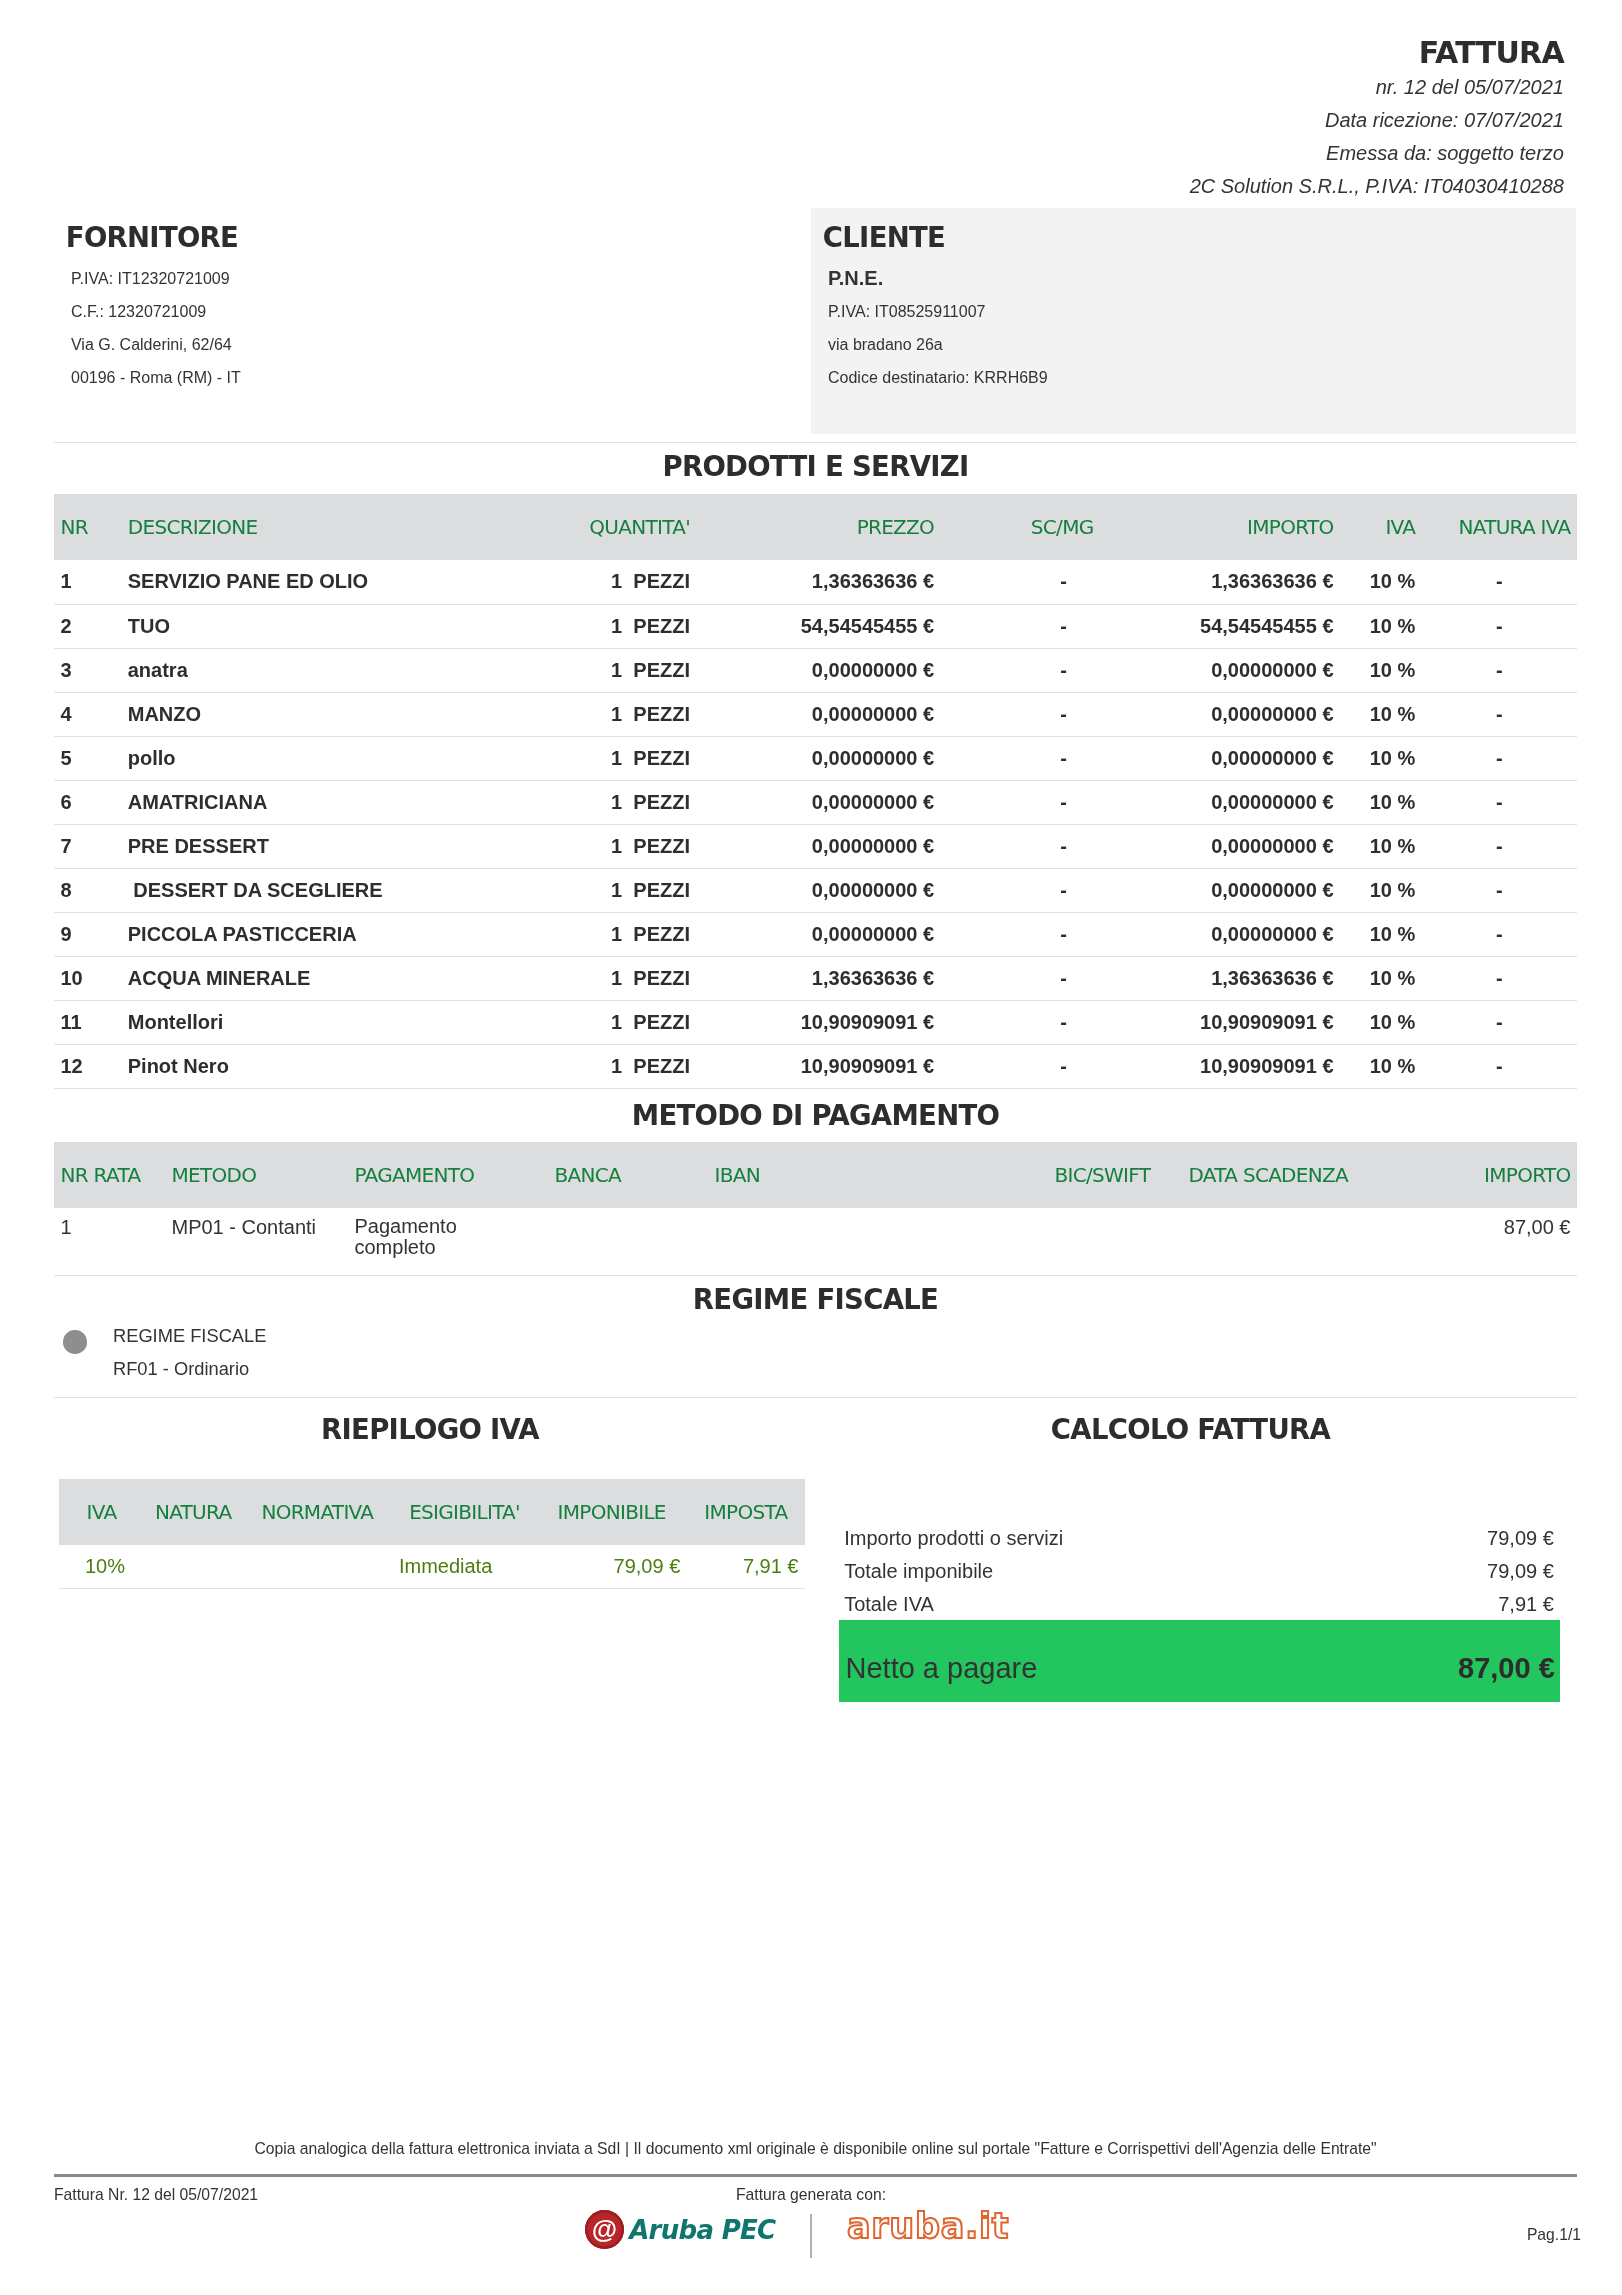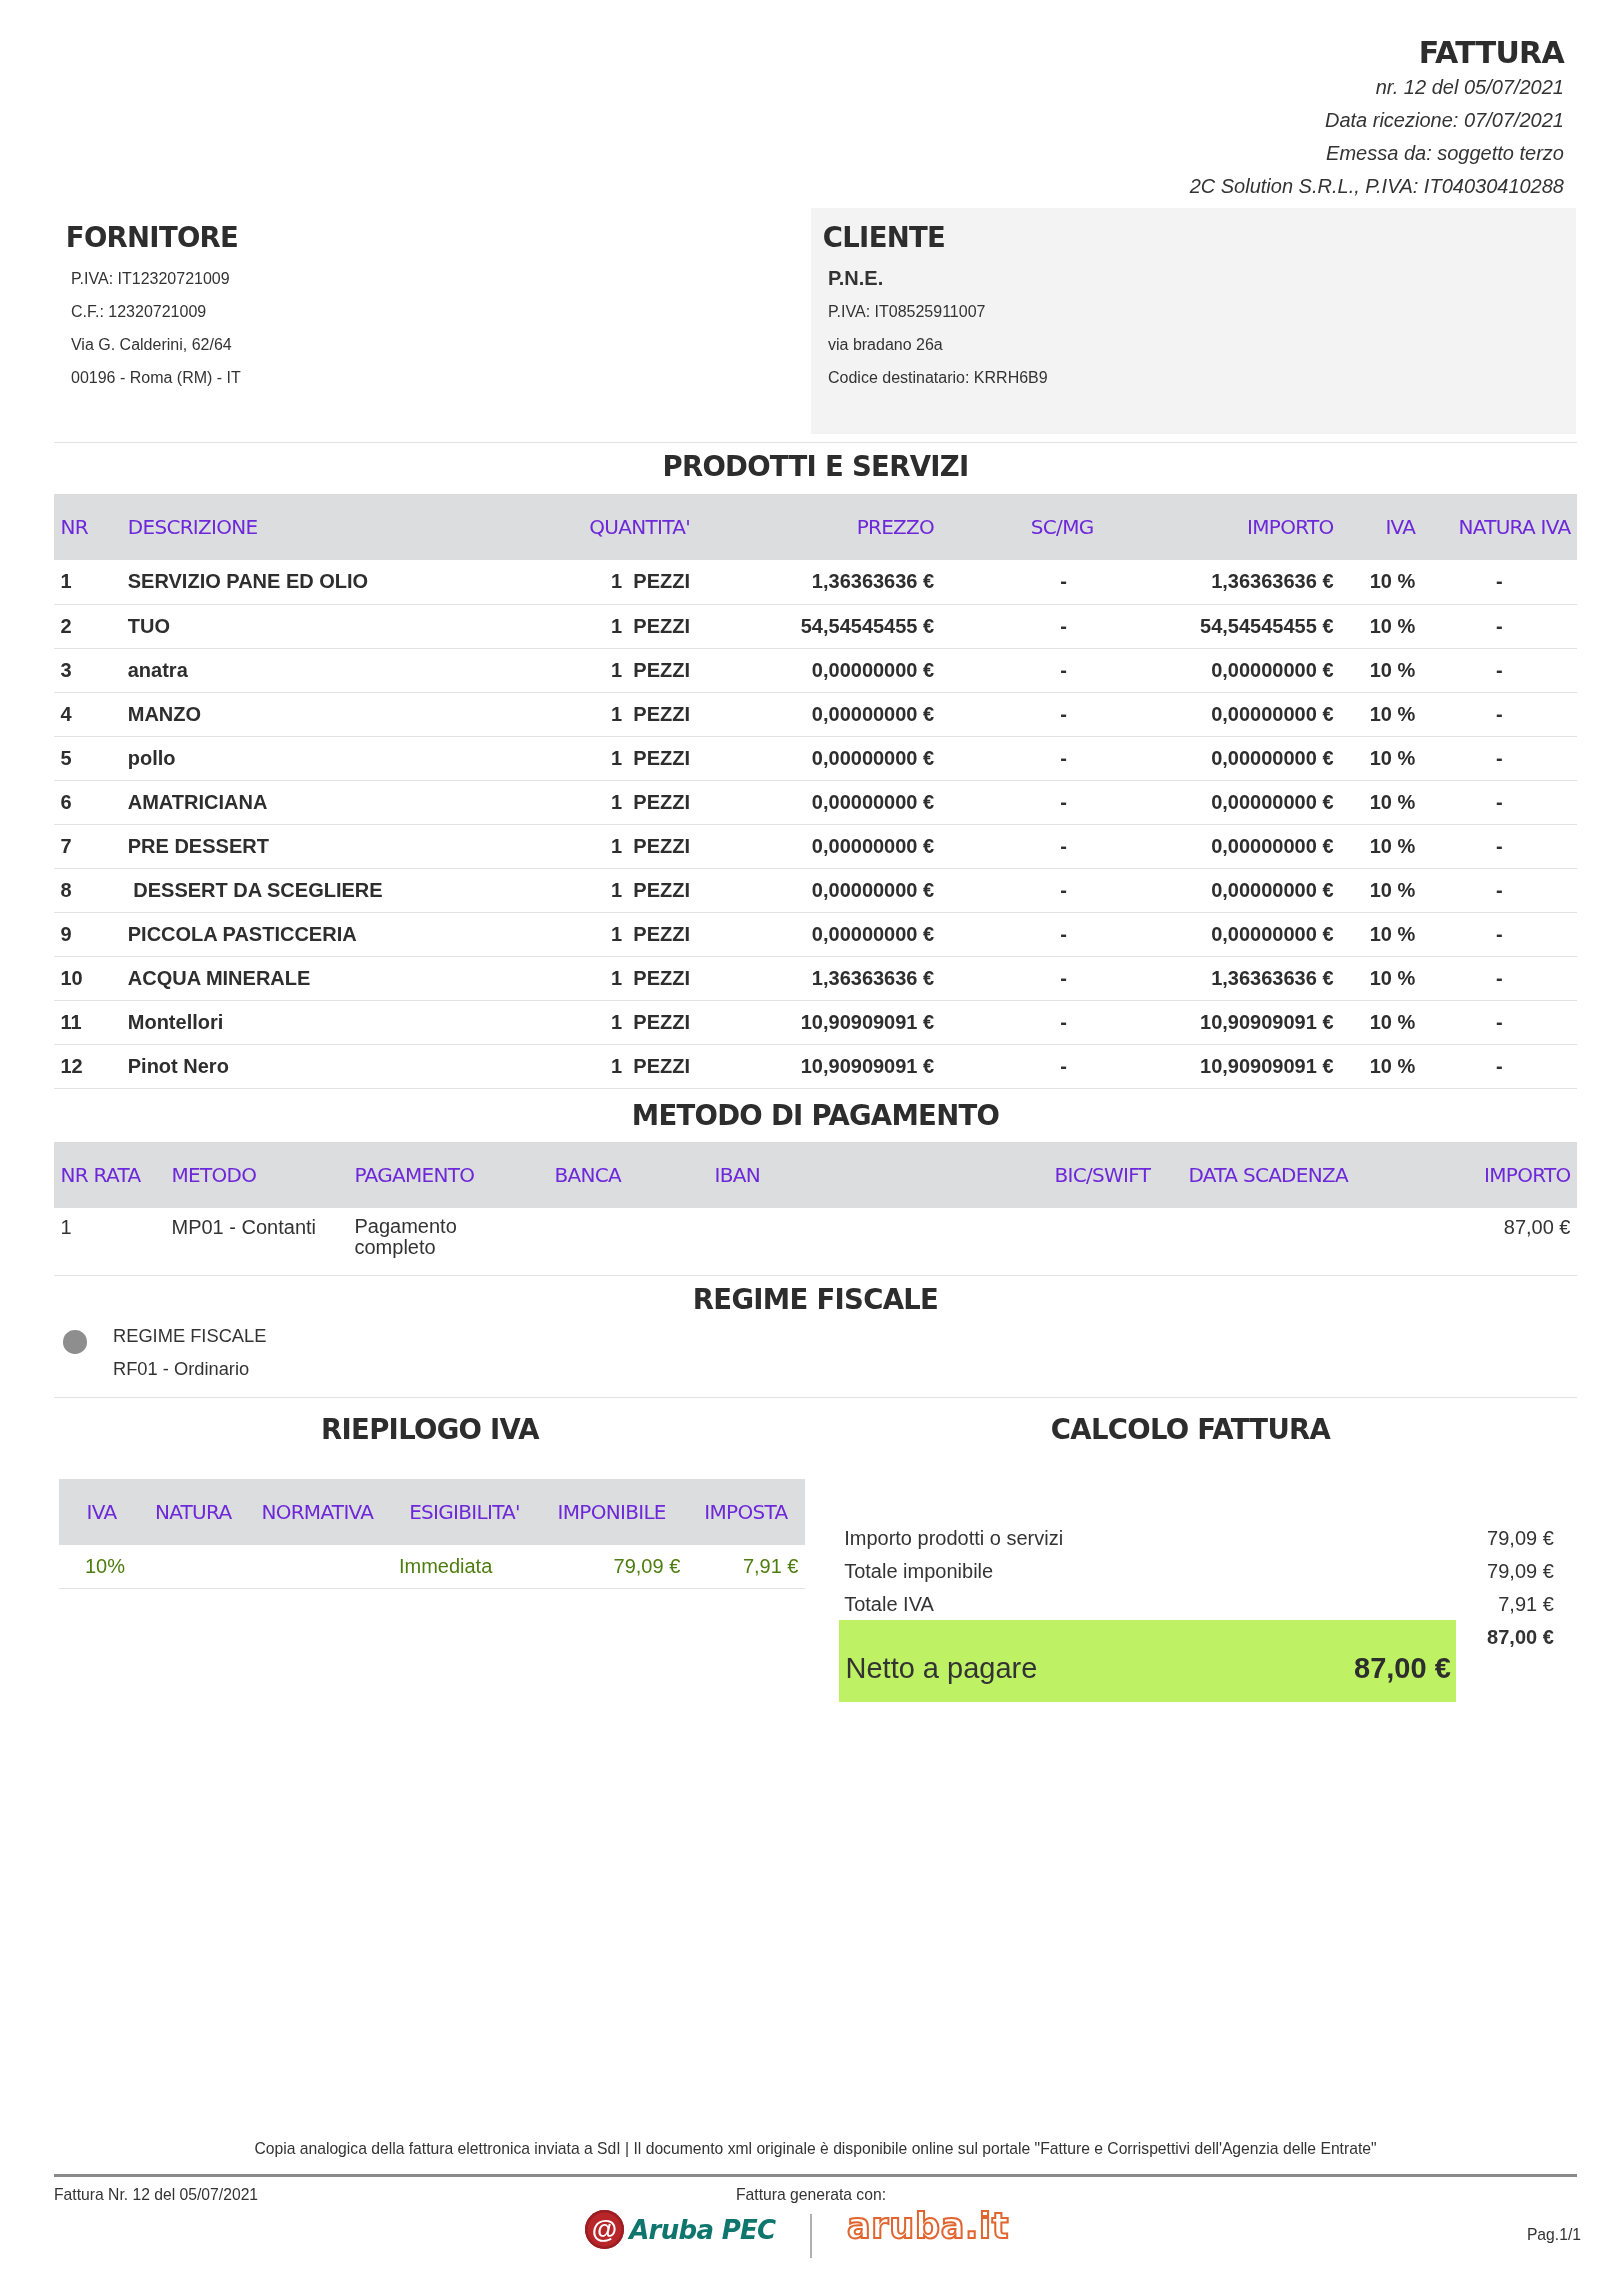--- a/index.html
+++ b/index.html
@@ -21,21 +21,21 @@
   .party .pname { font-size: 20px; font-weight: bold; line-height: 33px; padding-left: 5.2px; }
   .party .pline { font-size: 16px; line-height: 33px; padding-left: 5.2px; }
 
   .sep { height: 1.3px; background: #e2e2e2; left: 54px; width: 1523px; }
 
   
   .sec-title { font-size: 27.5px; text-align: center; }
 
   
   table { border-collapse: collapse; }
-  .tbl th { background: #dcdddf; font-family: "DejaVu Sans", sans-serif; font-weight: normal; font-size: 20px; color: #6d28d9; letter-spacing: -0.7px; padding: 0 6.5px; height: 66px; white-space: nowrap; }
+  .tbl th { background: #dcdddf; font-family: "DejaVu Sans", sans-serif; font-weight: normal; font-size: 20px; color: #15803d; letter-spacing: -0.7px; padding: 0 6.5px; height: 66px; white-space: nowrap; }
   .tbl td { font-size: 20px; padding: 0 6.5px; white-space: nowrap; border-bottom: 1.3px solid #e2e2e2; }
   .l { text-align: left; } .r { text-align: right; } .c { text-align: center; }
 
   #products { left: 54px; top: 494px; width: 1523px; }
   #products td { height: 44px; font-weight: bold; color: #2e2e2e; }
 
   #payments { left: 54px; top: 1142px; width: 1523px; }
   #payments td { height: 67px; vertical-align: top; padding-top: 7.9px; color: #333; font-size: 20px; }
 
   
@@ -48,21 +48,21 @@
   #riepilogo-title { left: 54px; width: 752px; top: 1413px; }
   #riepilogo { left: 59px; top: 1479px; width: 746px; }
   #riepilogo th { height: 66px; }
   #riepilogo td { height: 43px; font-weight: normal; color: #4d7c0f; }
 
   
   #calcolo-title { left: 811px; width: 759px; top: 1413px; }
   #calcolo { left: 839px; top: 1522px; width: 720px; }
   #calcolo .row { display: flex; justify-content: space-between; font-size: 20px; line-height: 33px; padding: 0 5.2px 0 5.2px; }
   #calcolo .row.bold { font-weight: bold; }
-  #netto { left: 839px; top: 1620px; width: 617px; height: 82px; background: #bef264; display: flex; justify-content: space-between; align-items: center; padding: 14.4px 5.2px 0 6.5px; }
+  #netto { left: 839px; top: 1620px; width: 721px; height: 82px; background: #22c55e; display: flex; justify-content: space-between; align-items: center; padding: 14.4px 5.2px 0 6.5px; }
   #netto .nlabel { font-size: 29px; color: #333; }
   #netto .nvalue { font-size: 29px; font-weight: bold; color: #2d2d2d; }
 
   
   #footer-note { left: 54px; width: 1523px; top: 2140px; text-align: center; font-size: 15.7px; color: #333; }
   #footer-rule { left: 54px; width: 1523px; top: 2174px; height: 2.6px; background: #8a8a8a; }
   #footer-left { left: 54px; top: 2186px; font-size: 15.7px; }
   #footer-center { left: 0; width: 1622px; top: 2186px; text-align: center; font-size: 15.7px; }
   #footer-right { right: 41px; top: 2186px; font-size: 15.7px; margin-top: 40px; }
   #logos { left: 0; width: 1622px; top: 2205px; height: 46px; }

